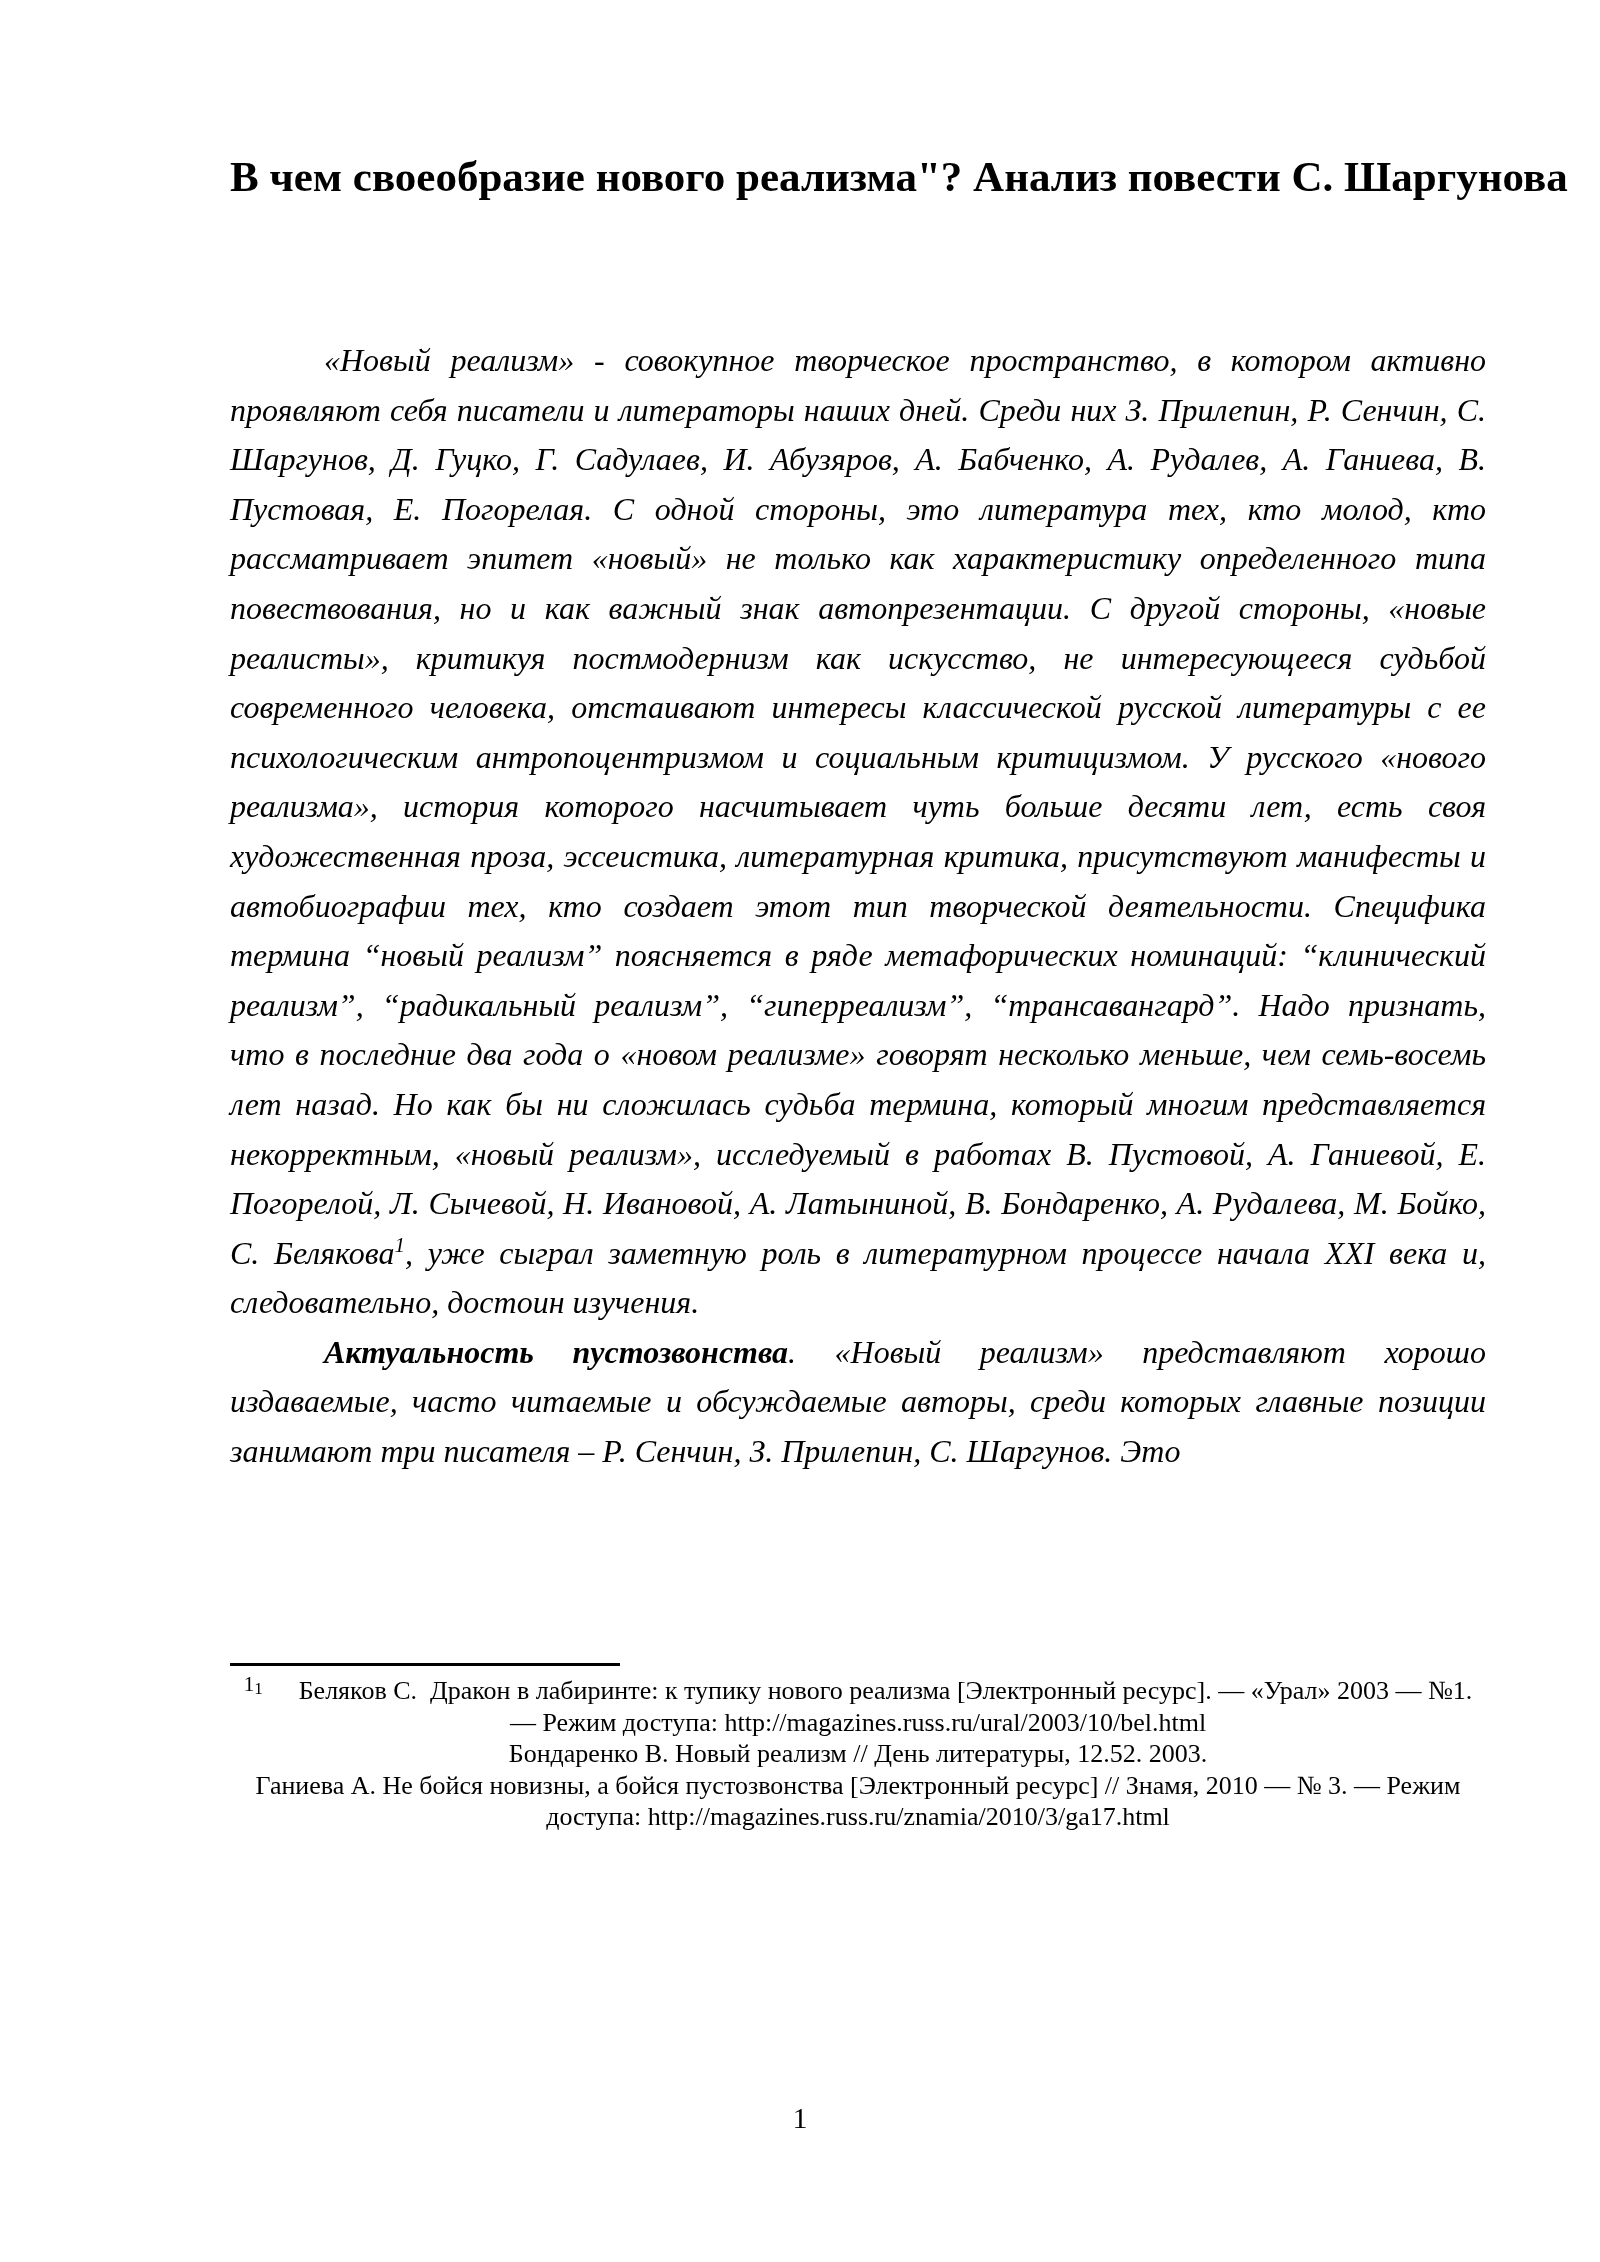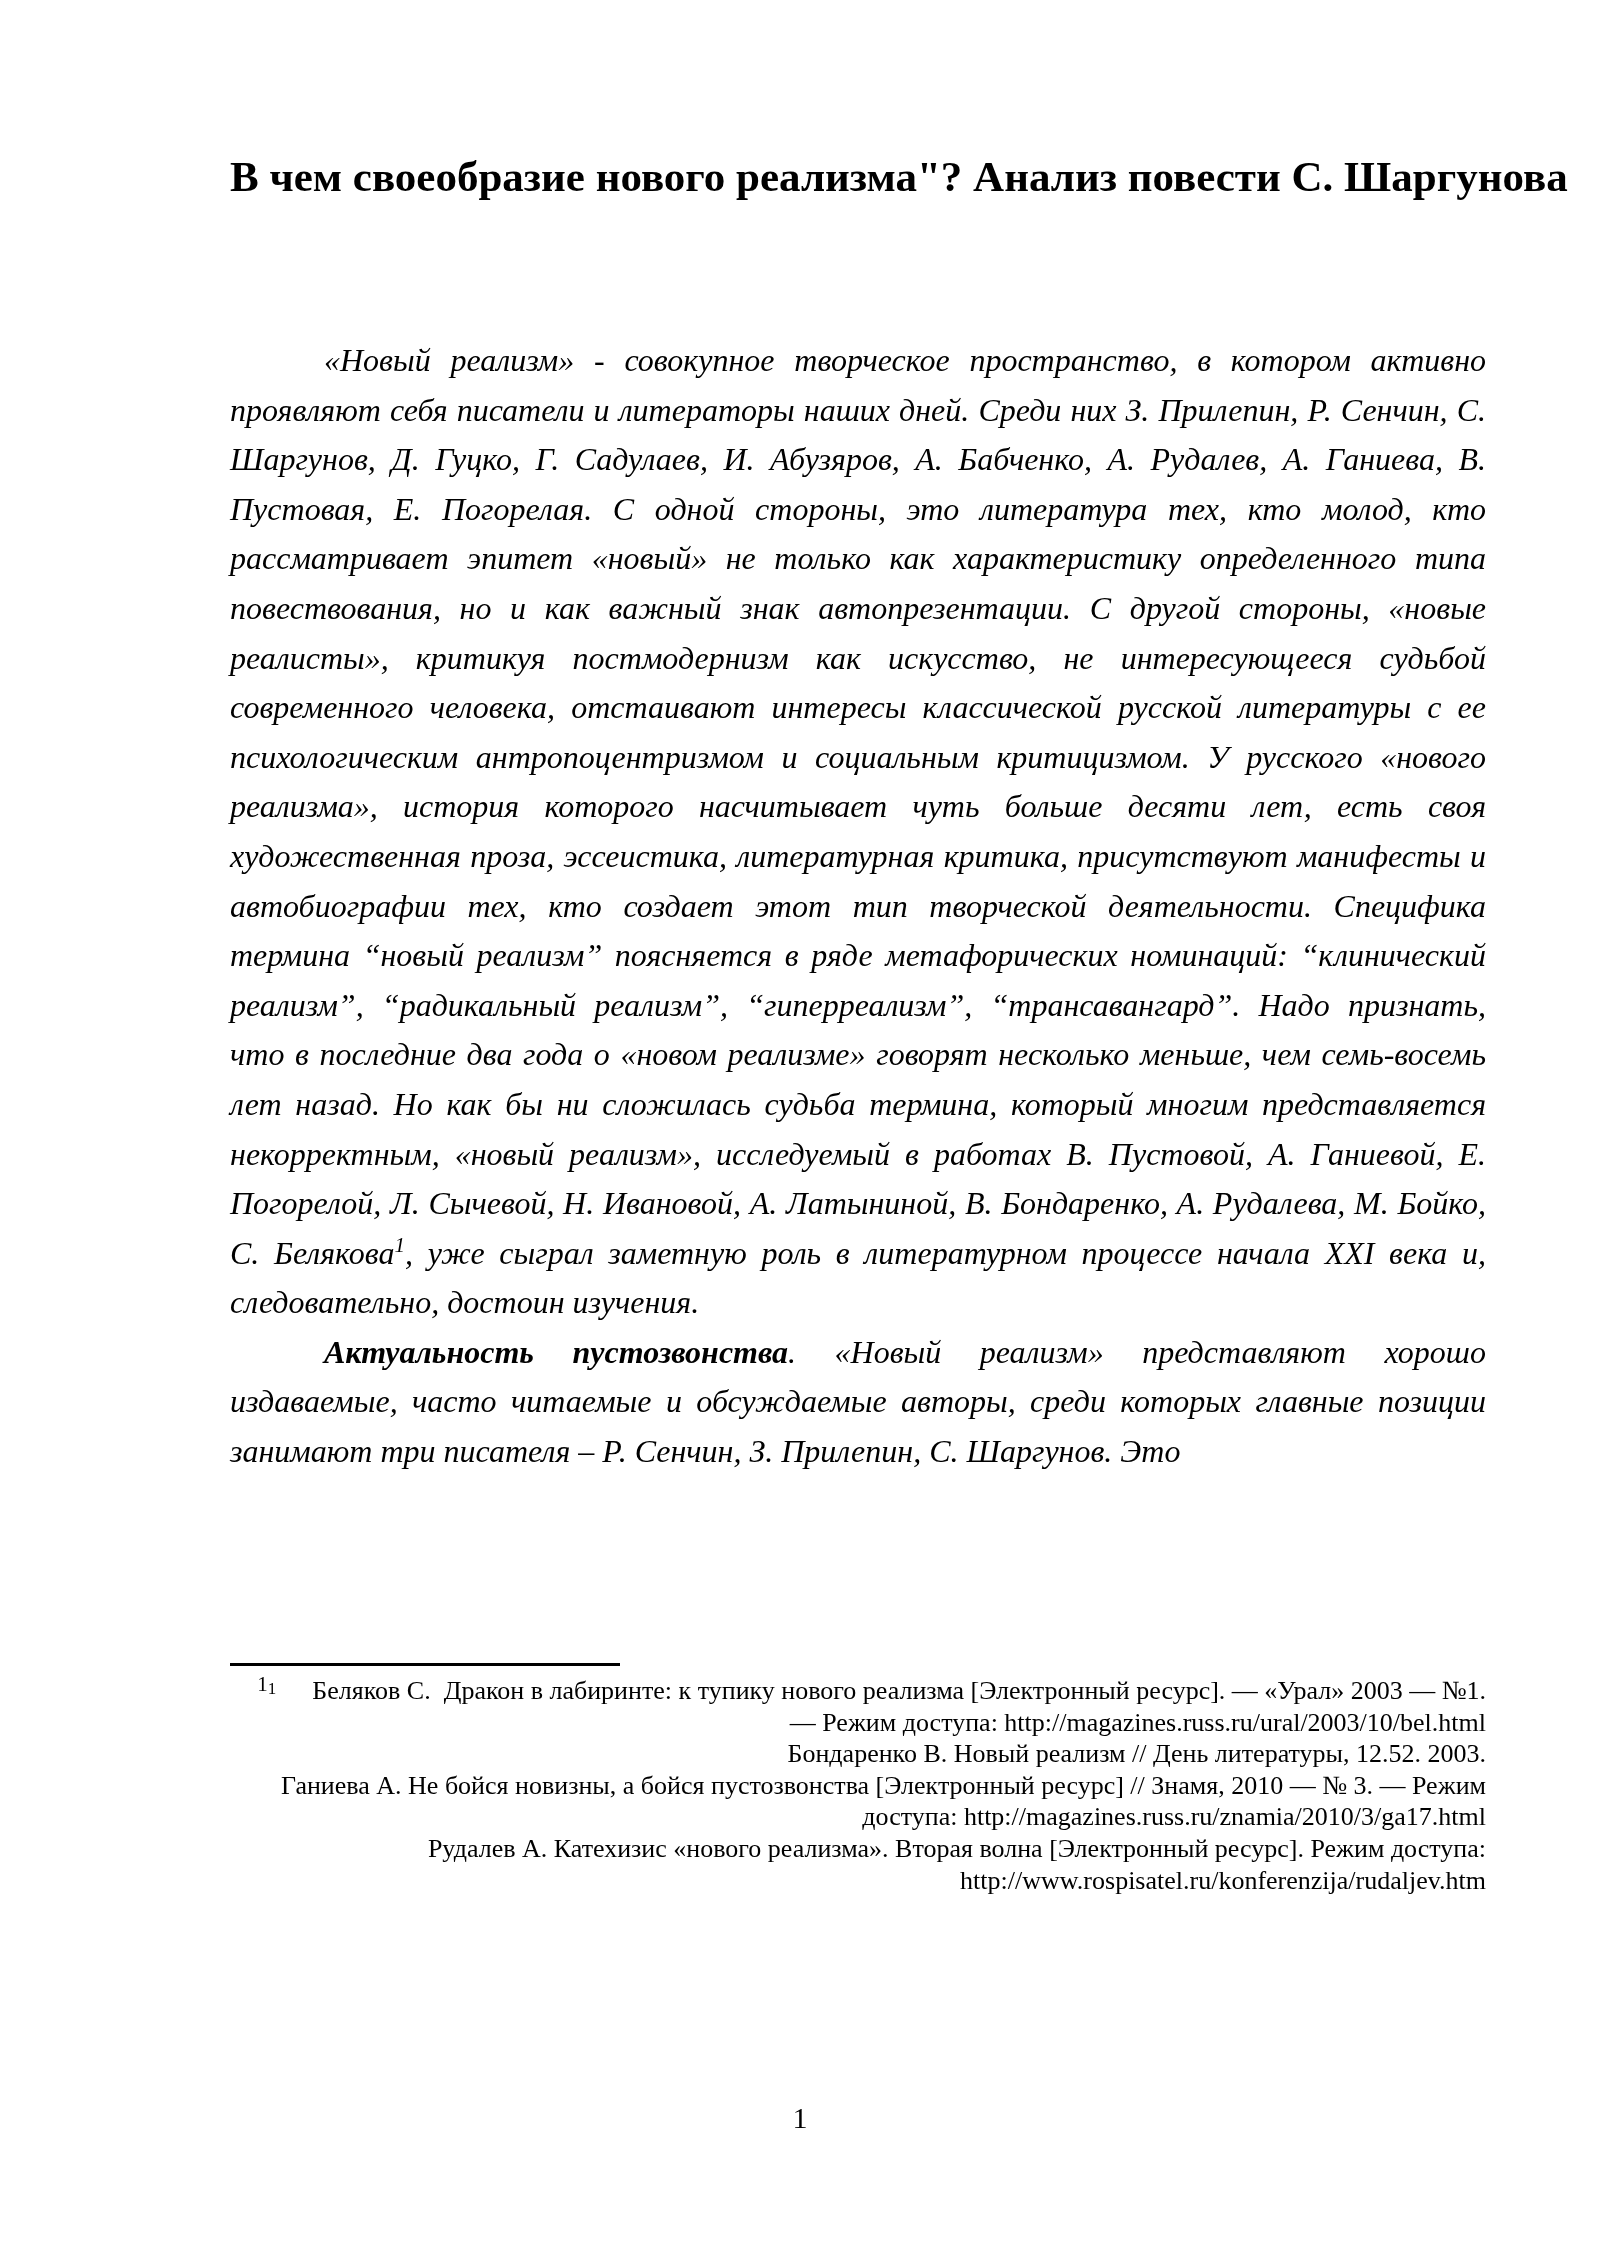--- a/index.html
+++ b/index.html
@@ -60,21 +60,21 @@
     height: 0;
     border-top: 3px solid #000000;
   }
   .footnotes {
     position: absolute;
     left: 230px;
     width: 1256px;
     top: 1675px;
     font-size: 26px;
     line-height: 31.6px;
-    text-align: right;
+    text-align: center;
   }
   .footnote-entry {
     margin: 0;
     padding: 0;
   }
   .fn-marker-1 {
     font-size: 21px;
     vertical-align: 8px;
     line-height: 0;
   }
@@ -107,18 +107,17 @@
     <p><span>«Новый реализм» - совокупное творческое пространство, в котором активно проявляют себя писатели и литераторы наших дней. Среди них З. Прилепин, Р. Сенчин, С. Шаргунов, Д. Гуцко, Г. Садулаев, И. Абузяров, А. Бабченко, А. Рудалев, А. Ганиева, В. Пустовая, Е. Погорелая. С одной стороны, это литература тех, кто молод, кто рассматривает эпитет «новый» не только как характеристику определенного типа повествования, но и как важный знак автопрезентации. С другой стороны, «новые реалисты», критикуя постмодернизм как искусство, не интересующееся судьбой современного человека, отстаивают интересы классической русской литературы с ее психологическим антропоцентризмом и социальным критицизмом. У русского «нового реализма», история которого насчитывает чуть больше десяти лет, есть своя художественная проза, эссеистика, литературная критика, присутствуют манифесты и автобиографии тех, кто создает этот тип творческой деятельности. Специфика термина “новый реализм” поясняется в ряде метафорических номинаций: “клинический реализм”, “радикальный реализм”, “гиперреализм”, “трансавангард”. Надо признать, что в последние два года о «новом реализме» говорят несколько меньше, чем семь-восемь лет назад. Но как бы ни сложилась судьба термина, который многим представляется некорректным, «новый реализм», исследуемый в работах В. Пустовой, А. Ганиевой, Е. Погорелой, Л. Сычевой, Н. Ивановой, А. Латыниной, В. Бондаренко, А. Рудалева, М. Бойко, С. Белякова</span><sup class="body-sup">1</sup><span>, уже сыграл заметную роль в литературном процессе начала XXI века и, следовательно, достоин изучения.</span></p>
     <p><span class="bold-lead">Актуальность пустозвонства</span><span>. «Новый реализм» представляют хорошо издаваемые, часто читаемые и обсуждаемые авторы, среди которых главные позиции занимают три писателя – Р. Сенчин, З. Прилепин, С. Шаргунов. Это</span></p>
   </div>
 
   <div class="footnote-sep"></div>
 
   <div class="footnotes">
     <div class="footnote-entry"><span class="fn-marker-1">1</span><span class="fn-marker-2">1</span><span>Беляков С.&nbsp; Дракон в лабиринте: к тупику нового реализма [Электронный ресурс]. — «Урал» 2003 — №1. — Режим доступа: http://magazines.russ.ru/ural/2003/10/bel.html</span></div>
     <div class="footnote-entry"><span>Бондаренко В. Новый реализм // День литературы, 12.52. 2003.</span></div>
     <div class="footnote-entry"><span>Ганиева А. Не бойся новизны, а бойся пустозвонства [Электронный ресурс] // Знамя, 2010 — № 3. — Режим доступа: http://magazines.russ.ru/znamia/2010/3/ga17.html</span></div>
-    <div class="footnote-entry"><span>Рудалев А. Катехизис «нового реализма». Вторая волна [Электронный ресурс]. Режим доступа: http://www.rospisatel.ru/konferenzija/rudaljev.htm</span></div>
   </div>
 
   <div class="page-number">1</div>
 
 </div>
 
 </body></html>

